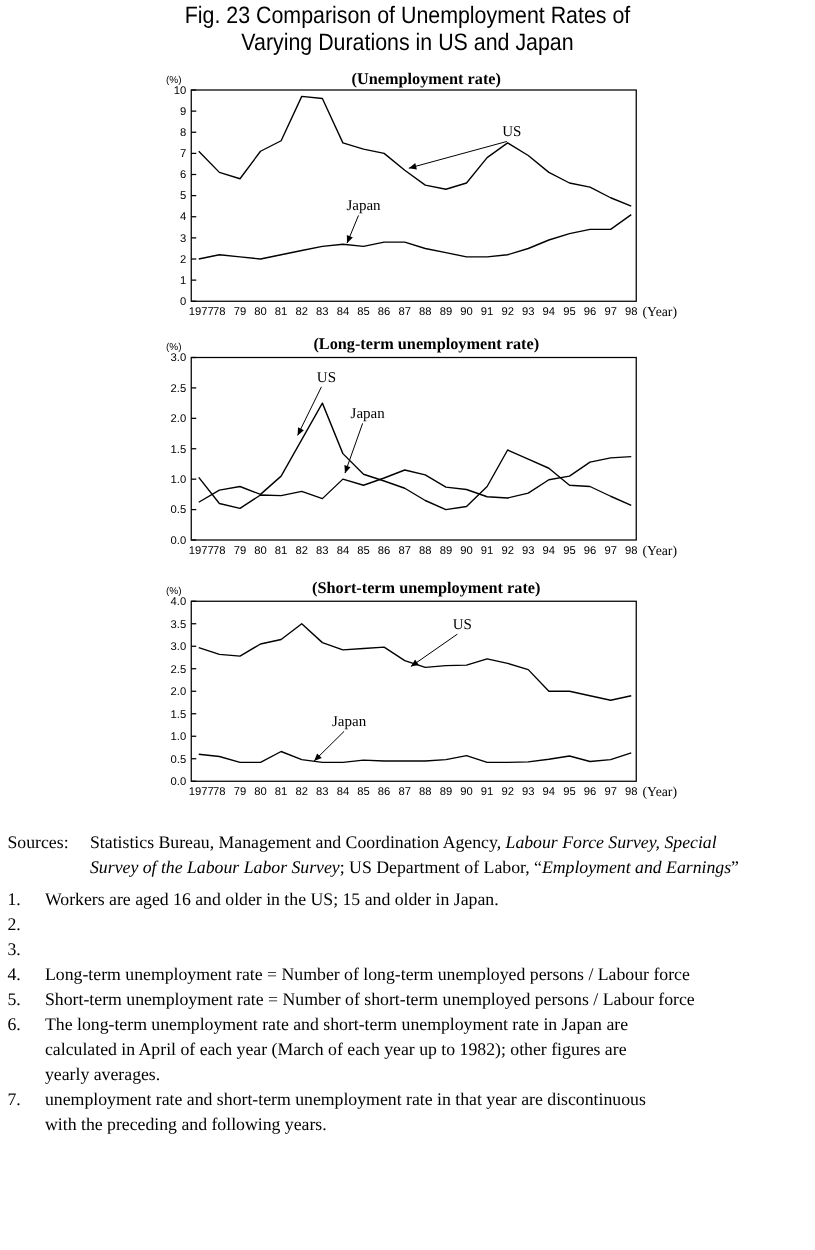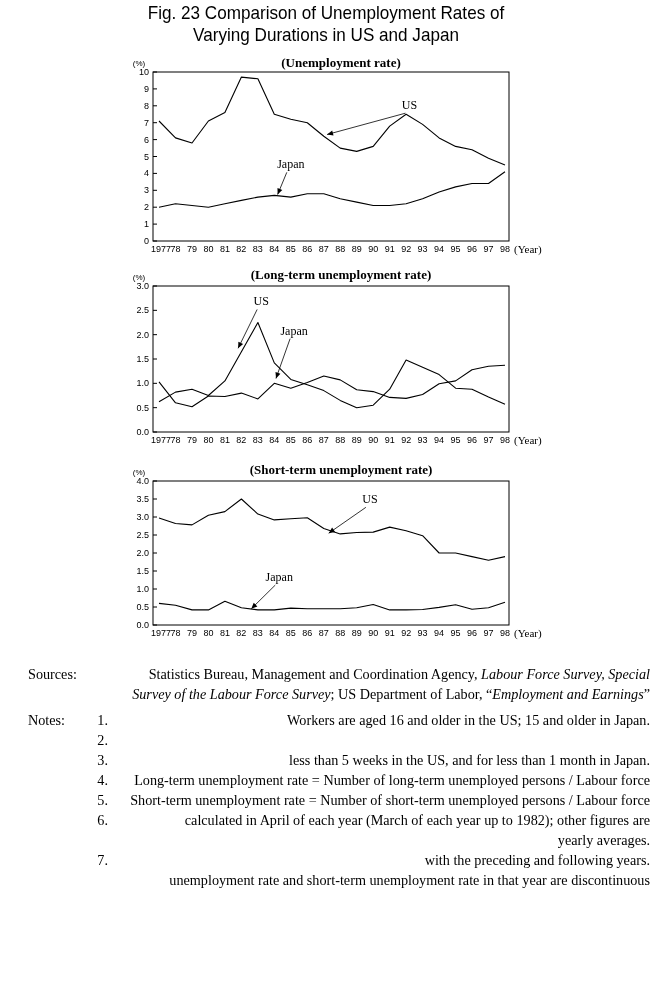--- a/index.html
+++ b/index.html
@@ -15,22 +15,22 @@
   .ctitle { font-family: "Liberation Serif", serif; font-weight: bold; font-size: 13px; }
   .tick { font-size: 9px; }
   .yunit { font-size: 8px; }
   .yearlbl { font-family: "Liberation Serif", serif; font-size: 11px; }
   .slabel { font-family: "Liberation Serif", serif; font-size: 12px; }
   .notes {
     position: absolute; left: 6px; top: 664px; width: 644px;
     font-family: "Liberation Serif", serif; font-size: 14.2px; line-height: 20px;
   }
   .row { display: flex; }
-  .row .lbl { width: 66px; flex: none; margin-left: 22px; }
-  .row .txt { flex: 1; text-align: right; }
+  .row .lbl { width: 66px; flex: none; }
+  .row .txt { flex: 1; }
   .sources { margin-bottom: 6px; }
   .note-item { display: flex; }
   .note-item .num { width: 14px; flex: none; }
   .note-item .body { flex: 1; margin-left: 16px; }
   .note-line { white-space: nowrap; }
   i { font-style: italic; }
 </style>
 </head>
 <body>
 
@@ -205,66 +205,65 @@
 </svg>
 
 <div class="notes">
   <div class="row sources">
     <div class="lbl">Sources:</div>
     <div class="txt">
       <div class="note-line">
         <span>Statistics Bureau, Management and Coordination Agency, </span><i>Labour Force Survey, Special</i>
       </div>
       <div class="note-line">
-        <i>Survey of the Labour Force Survey</i><span>; US Department of Labor, “</span><i>Employment and Earnings</i><span>”</span>
+        <i>Survey of the Labour Labor Survey</i><span>; US Department of Labor, “</span><i>Employment and Earnings</i><span>”</span>
       </div>
     </div>
   </div>
 
   <div class="row">
-    <div class="lbl">Notes:</div>
     <div class="txt">
       <div class="note-item">
         <span class="num">1.</span>
         <div class="body">
             <div class="note-line">Workers are aged 16 and older in the US; 15 and older in Japan.</div>
           </div>
       </div>
       <div class="note-item">
         <span class="num">2.</span>
         <div class="body">
         </div>
       </div>
       <div class="note-item">
         <span class="num">3.</span>
         <div class="body">
-          <div class="note-line">less than 5 weeks in the US, and for less than 1 month in Japan.</div>
         </div>
       </div>
       <div class="note-item">
         <span class="num">4.</span>
         <div class="body">
             <div class="note-line">Long-term unemployment rate = Number of long-term unemployed persons / Labour force</div>
           </div>
       </div>
       <div class="note-item">
         <span class="num">5.</span>
         <div class="body">
             <div class="note-line">Short-term unemployment rate = Number of short-term unemployed persons / Labour force</div>
           </div>
       </div>
       <div class="note-item">
         <span class="num">6.</span>
         <div class="body">
+          <div class="note-line">The long-term unemployment rate and short-term unemployment rate in Japan are</div>
           <div class="note-line">calculated in April of each year (March of each year up to 1982); other figures are</div>
           <div class="note-line">yearly averages.</div>
         </div>
       </div>
       <div class="note-item">
         <span class="num">7.</span>
         <div class="body">
+          <div class="note-line">unemployment rate and short-term unemployment rate in that year are discontinuous</div>
           <div class="note-line">with the preceding and following years.</div>
-          <div class="note-line">unemployment rate and short-term unemployment rate in that year are discontinuous</div>
         </div>
       </div>
     </div>
   </div>
 </div>
 
 </body></html>

